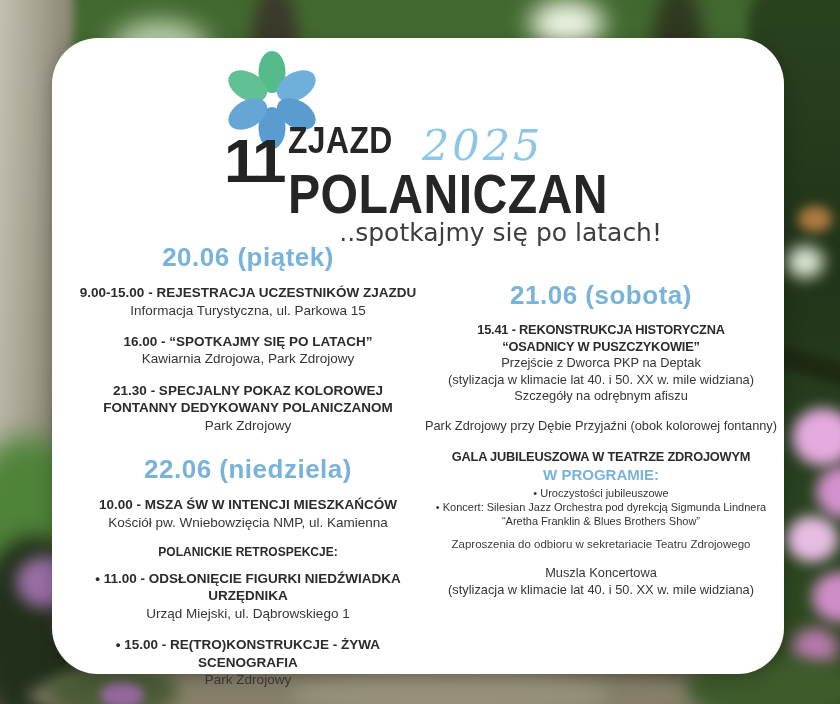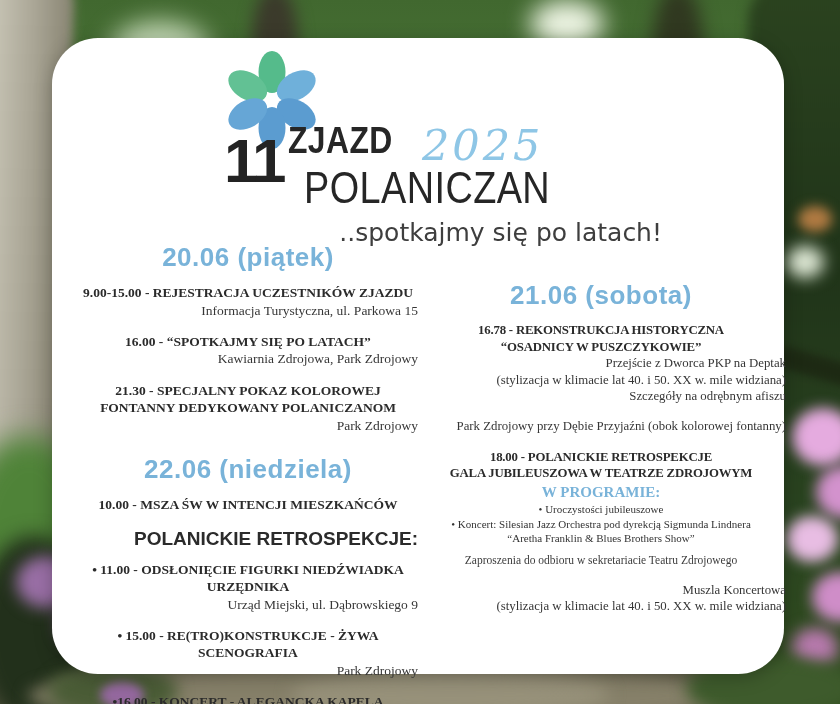--- a/index.html
+++ b/index.html
@@ -41,37 +41,37 @@
   .card{position:absolute;left:52px;top:38px;width:732px;height:636px;background:#ffffff;
         border-radius:46px;box-shadow:0 4px 18px rgba(0,0,0,.25);}
   .logo{position:absolute;left:168px;top:10px;}
   .num11{position:absolute;left:172px;top:92px;font-size:62px;font-weight:bold;color:#232323;
          line-height:1;letter-spacing:-3px;}
   .t-zjazd{position:absolute;left:236px;top:84px;font-size:37px;font-weight:bold;color:#262626;
            line-height:1;white-space:nowrap;}
   .t-zjazd>span,.t-pol>span{display:inline-block;transform:scaleX(.86);transform-origin:left center;letter-spacing:.5px;}
   .t-year{position:absolute;left:370px;top:86px;font-size:43px;color:#8ec6e6;
           font-family:"DejaVu Serif",serif;font-style:italic;line-height:1;letter-spacing:3px;}
-  .t-pol{position:absolute;left:236px;top:128px;font-size:44px;font-weight:normal;color:#262626;
-         line-height:1;white-space:nowrap;margin-left:16px;}
+  .t-pol{position:absolute;left:236px;top:128px;font-size:56px;font-weight:bold;color:#262626;
+         line-height:1;white-space:nowrap;}
   .t-sub{position:absolute;right:122px;top:180px;font-size:25px;color:#3e3e3e;
          font-family:"DejaVu Sans",sans-serif;white-space:nowrap;}
   
   .col{position:absolute;text-align:center;color:#2e2e2e;}
   .col-left{left:26px;top:204px;width:340px;}
   .col-right{left:364px;top:242px;width:370px;}
   .day-heading{font-size:26px;font-weight:bold;color:#79b3d9;letter-spacing:.5px;margin-bottom:11px;}
   .day-heading.second{margin-top:20px;}
-  .ev{margin-bottom:14px;font-family:Liberation Serif, serif;}
+  .ev{margin-bottom:14px;}
   .ev-title{font-weight:bold;font-size:13.5px;line-height:1.3;color:#2b2b2b;}
   .col-right .ev-title{font-size:12.8px;letter-spacing:-.2px;}
-  .ev-sub{font-size:13.5px;line-height:1.28;color:#363636;text-align:right;}
+  .ev-sub{font-size:13.5px;line-height:1.28;color:#363636;}
   .col-right .ev-sub{font-size:12.8px;}
   .ev-note{font-size:11.5px;color:#3c3c3c;line-height:1.3;margin-top:8px;}
-  .section-label{font-weight:bold;font-size:19px;margin:2px 0 11px;color:#2b2b2b;text-align:right;}
+  .section-label{font-weight:bold;font-size:12px;margin:2px 0 11px;color:#2b2b2b;}
   .program-label{font-weight:bold;font-size:15px;color:#79b3d9;line-height:1.35;text-align:center;}
   .program-item{font-size:13.5px;line-height:1.3;color:#333;}
   .col-right .program-item{font-size:11px;}
 </style>
 </head>
 <body>
 
 <div class="stage">
 
   <div class="bg">
@@ -135,55 +135,55 @@
       </div>
       <div class="ev">
         <div class="ev-title">21.30 - SPECJALNY POKAZ KOLOROWEJ FONTANNY DEDYKOWANY POLANICZANOM</div>
         <div class="ev-sub">Park Zdrojowy</div>
       </div>
 
       <div class="day-heading second">22.06 (niedziela)</div>
 
       <div class="ev">
         <div class="ev-title">10.00 - MSZA ŚW W INTENCJI MIESZKAŃCÓW</div>
+        <div class="ev-sub">Kościół pw. Wniebowzięcia NMP, ul. Kamienna</div>
       </div>
 
       <div class="section-label">POLANICKIE RETROSPEKCJE:</div>
 
       <div class="ev">
         <div class="ev-title">• 11.00 - ODSŁONIĘCIE FIGURKI NIEDŹWIADKA URZĘDNIKA</div>
-        <div class="ev-sub">Urząd Miejski, ul. Dąbrowskiego 9</div>
+        <div class="ev-sub">Urząd Miejski, ul. Dąbrowskiego 1</div>
       </div>
       <div class="ev">
         <div class="ev-title">• 15.00 - RE(TRO)KONSTRUKCJE - ŻYWA SCENOGRAFIA</div>
         <div class="ev-sub">Park Zdrojowy</div>
       </div>
       <div class="ev">
         <div class="ev-title">•16.00 - KONCERT - ALEGANCKA KAPELA</div>
 
       </div>
     </div>
 
     <div class="col col-right">
       <div class="day-heading">21.06 (sobota)</div>
 
       <div class="ev">
-        <div class="ev-title">16.78 - REKONSTRUKCJA HISTORYCZNA</div>
+        <div class="ev-title">15.41 - REKONSTRUKCJA HISTORYCZNA</div>
         <div class="ev-title">“OSADNICY W PUSZCZYKOWIE”</div>
         <div class="ev-sub">Przejście z Dworca PKP na Deptak</div>
         <div class="ev-sub">(stylizacja w klimacie lat 40. i 50. XX w. mile widziana)</div>
         <div class="ev-sub">Szczegóły na odrębnym afiszu</div>
       </div>
 
       <div class="ev">
         <div class="ev-sub">Park Zdrojowy przy Dębie Przyjaźni (obok kolorowej fontanny)</div>
       </div>
 
       <div class="ev">
-        <div class="ev-title">18.00 - POLANICKIE RETROSPEKCJE</div>
         <div class="ev-title">GALA JUBILEUSZOWA W TEATRZE ZDROJOWYM</div>
         <div class="program-label">W PROGRAMIE:</div>
         <div class="program-item">• Uroczystości jubileuszowe</div>
         <div class="program-item">• Koncert: Silesian Jazz Orchestra pod dyrekcją Sigmunda Lindnera</div>
         <div class="program-item">“Aretha Franklin &amp; Blues Brothers Show”</div>
         <div class="ev-note">Zaproszenia do odbioru w sekretariacie Teatru Zdrojowego</div>
       </div>
 
       <div class="ev">
         <div class="ev-sub">Muszla Koncertowa</div>

